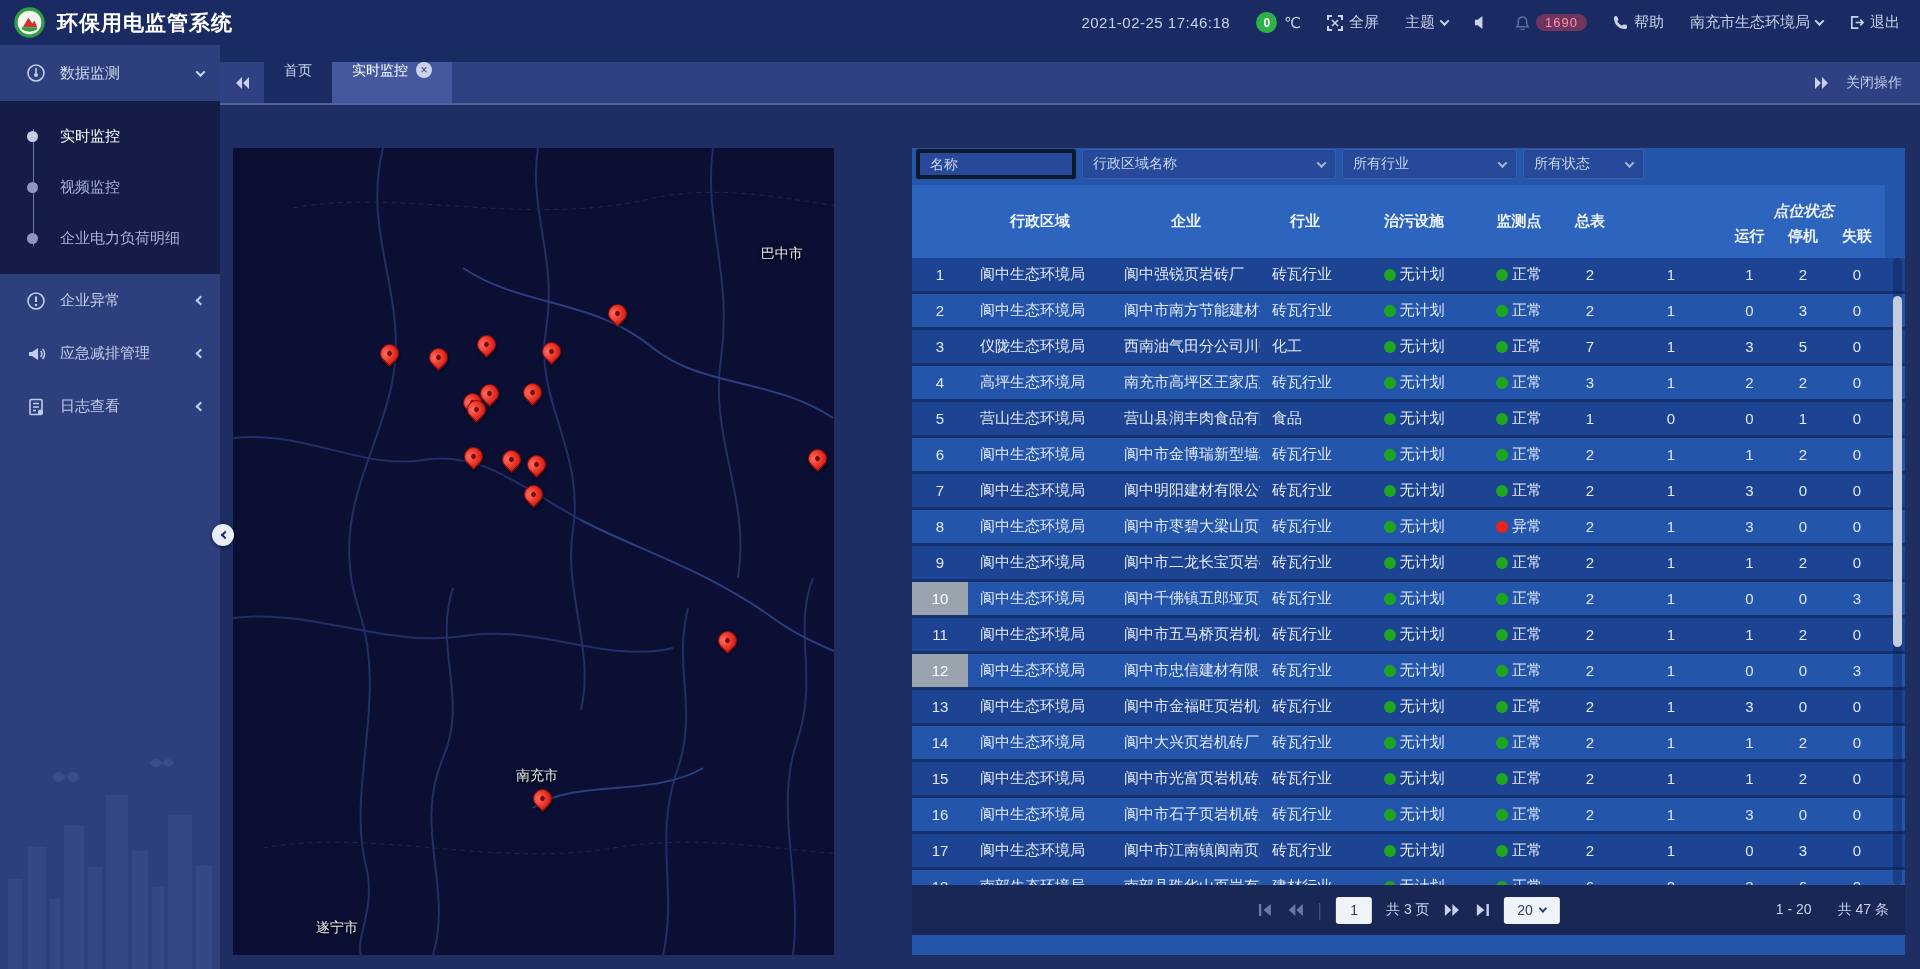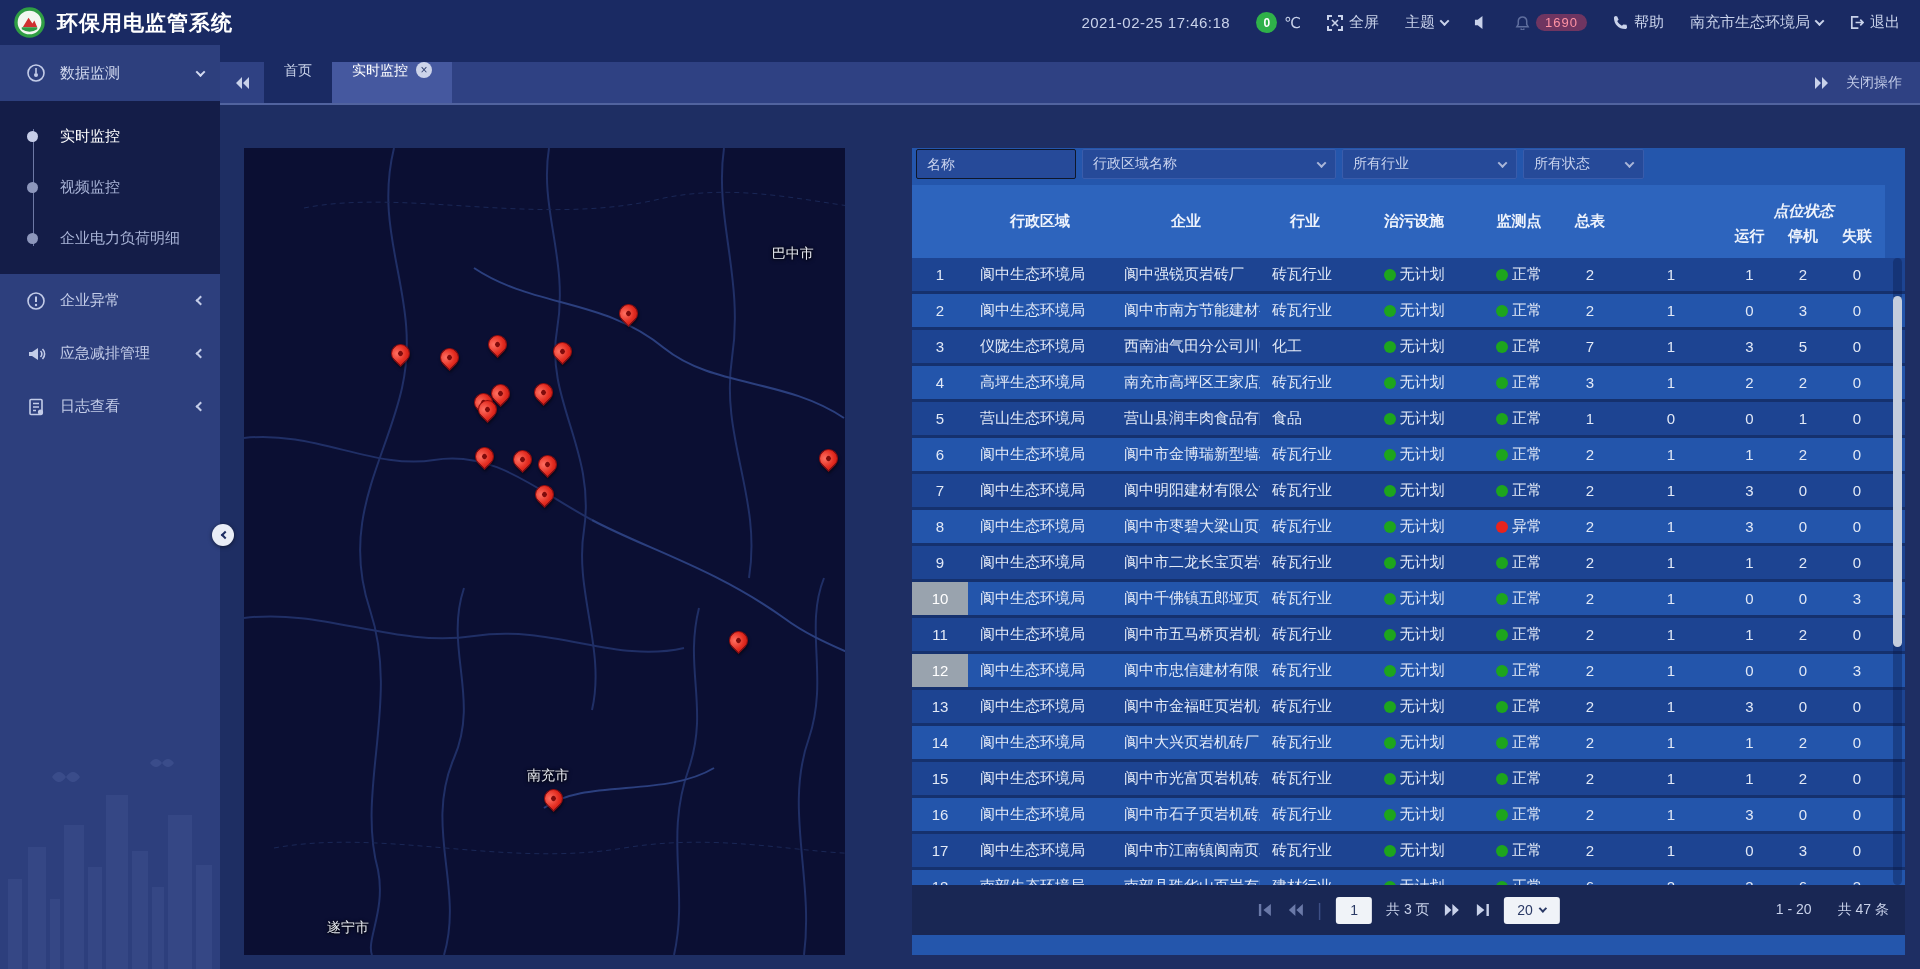--- a/index.html
+++ b/index.html
@@ -63,21 +63,21 @@
              align-items:center;justify-content:center;font-size:12px;line-height:1;cursor:pointer}
   .tab-right{margin-left:auto;display:flex;align-items:center;gap:16px;padding-right:18px}
   .close-ops{cursor:pointer;color:#c2cbe8}
 
   
   .statsbar{position:absolute;left:220px;top:105px;width:1700px;height:38px;background:var(--c-stats);
             display:flex;align-items:center;gap:44px;padding-left:17px;
             color:#0d1d55;font-size:15px;font-weight:600}
 
   
-  .map-panel{position:absolute;left:244px;top:148px;width:601px;height:807px;background:var(--c-map);
+  .map-panel{position:absolute;left:233px;top:148px;width:601px;height:807px;background:var(--c-map);
              overflow:hidden}
   .map-roads{position:absolute;inset:0}
   .map-city{position:absolute;transform:translate(-50%,-50%);color:#e9ecf4;font-size:14px;
             text-shadow:0 1px 4px #000,0 0 2px #000;white-space:nowrap;pointer-events:none}
   .pin-wrap{position:absolute;width:0;height:0;cursor:pointer}
   .pin{position:absolute;left:-10px;top:-21px;width:19px;height:19px;border-radius:50% 50% 50% 0;
        transform:rotate(-45deg);background:radial-gradient(circle at 35% 35%,#ff7062,#e22b1f 60%,#b31212);
        border:1px solid #8f0d0d;box-shadow:-1px 2px 3px rgba(0,0,0,.5)}
   .pin::after{content:"";position:absolute;left:6px;top:6px;width:5px;height:5px;border-radius:50%;
        background:#7e0b0b}
@@ -86,21 +86,21 @@
        box-shadow:0 1px 4px rgba(0,0,0,.5);cursor:pointer;z-index:6}
   .collapse-handle .chev{width:6px;height:6px;margin-left:3px}
 
   
   .data-panel{position:absolute;left:912px;top:148px;width:993px;height:807px;background:var(--c-panel)}
   .filters{position:absolute;left:0;top:0;width:100%;height:34px}
   .f-box{position:absolute;top:1px;height:30px;background:#264a99;border:1px solid #395cab;
          border-radius:2px;display:flex;align-items:center;padding:0 10px;color:#c9d3ee;font-size:14px;
          cursor:pointer}
   .f-box .chev{margin-left:auto;color:#aab6d8}
-  .f-input{position:absolute;top:1px;height:30px;background:#264a99;border:1px solid #0f172a;
+  .f-input{position:absolute;top:1px;height:30px;background:#264a99;border:4px solid #0f172a;
            border-radius:2px;color:#dfe6f6;font-size:14px;padding:0 10px;outline:none;
            font-family:inherit}
   .f-input::placeholder{color:#c9d3ee;opacity:1}
 
   .thead{position:absolute;left:0;top:37px;width:973px;height:73px;background:var(--c-thead);
          display:grid;grid-template-columns:var(--cols);color:#eef3fc;font-size:15px;font-weight:600}
   .th{display:flex;align-items:center;justify-content:center;text-align:center}
   .th.group-cell{grid-column:9/12;flex-direction:column;justify-content:center;gap:6px;padding-top:4px}
   .group-label{font-style:italic;font-weight:700}
   .group-sub{display:grid;grid-template-columns:55px 52px 56px;width:163px}

